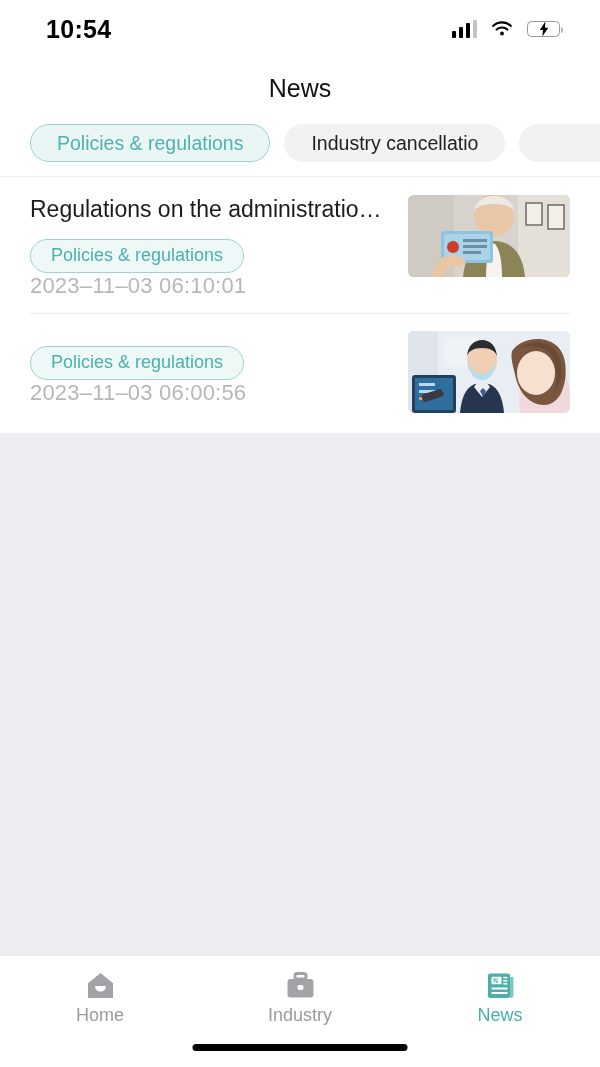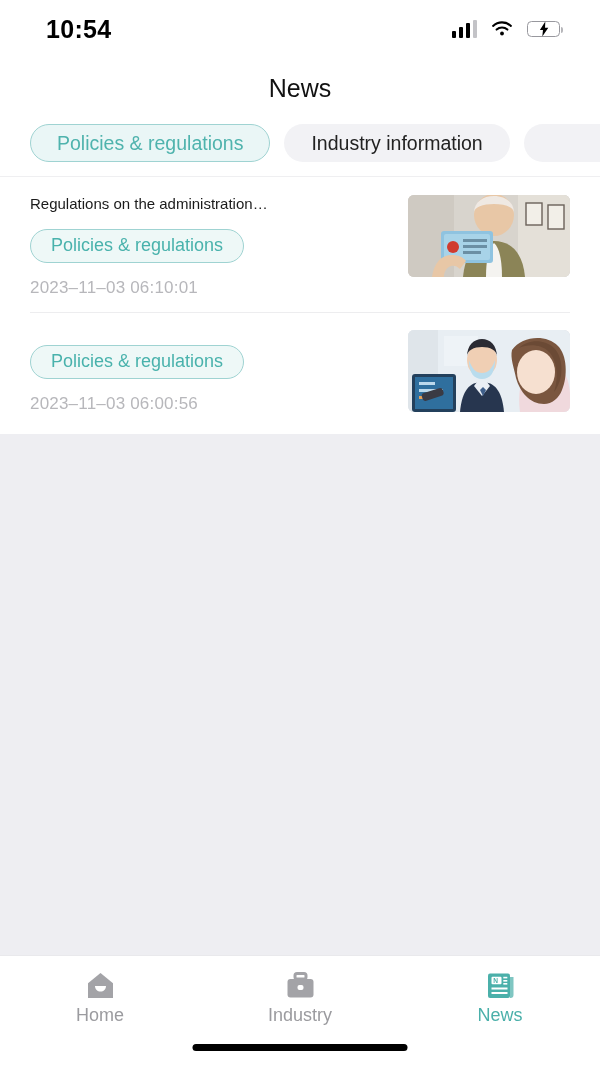--- a/index.html
+++ b/index.html
@@ -99,31 +99,31 @@
     display: flex; align-items: flex-start;
     padding: 18px 30px 14px 30px;
     position: relative;
   }
   .news-item + .news-item:before {
     content: ""; position: absolute; left: 30px; right: 30px; top: 0;
     height: 1px; background: #ededef;
   }
   .news-text { flex: 1 1 auto; min-width: 0; padding-right: 14px; }
   .news-title {
-    font-size: 15px; color: #1b1b1b; line-height: 1.25;
+    font-size: 23px; color: #1b1b1b; line-height: 1.25;
     white-space: nowrap; overflow: hidden; text-overflow: ellipsis;
   }
   .news-tag {
     display: inline-block; margin-top: 15px;
     border: 1px solid #9fd3d2; background: #eef8f7;
     color: #49b2ac; font-size: 18px;
     border-radius: 17px; padding: 5px 20px 6px 20px;
   }
   .news-date {
-    margin-top: 15px; font-size: 17px; color: #b7b7bb;
+    font-size: 22px; color: #b7b7bb;
     letter-spacing: 0.2px;
   }
   .thumb {
     flex: 0 0 auto;
     width: 162px; height: 82px;
     border-radius: 6px; overflow: hidden;
     background: #d9d9dd; position: relative;
   }
   .thumb svg { display: block; width: 100%; height: 100%; }
 
@@ -182,21 +182,21 @@
     </div>
   </div>
 
   <div class="navbar">
     <div class="nav-title">News</div>
   </div>
 
   <div class="tabs-wrap">
     <div class="tabs">
       <div class="tab active">Policies &amp; regulations</div>
-      <div class="tab">Industry information</div>
+      <div class="tab">Industry cancellatio</div>
       <div class="tab ghost"></div>
     </div>
   </div>
 
   <div class="list">
 
     <div class="news-item">
       <div class="news-text">
         <div class="news-title">Regulations on the administration…</div>
         <div class="news-tag">Policies &amp; regulations</div>

